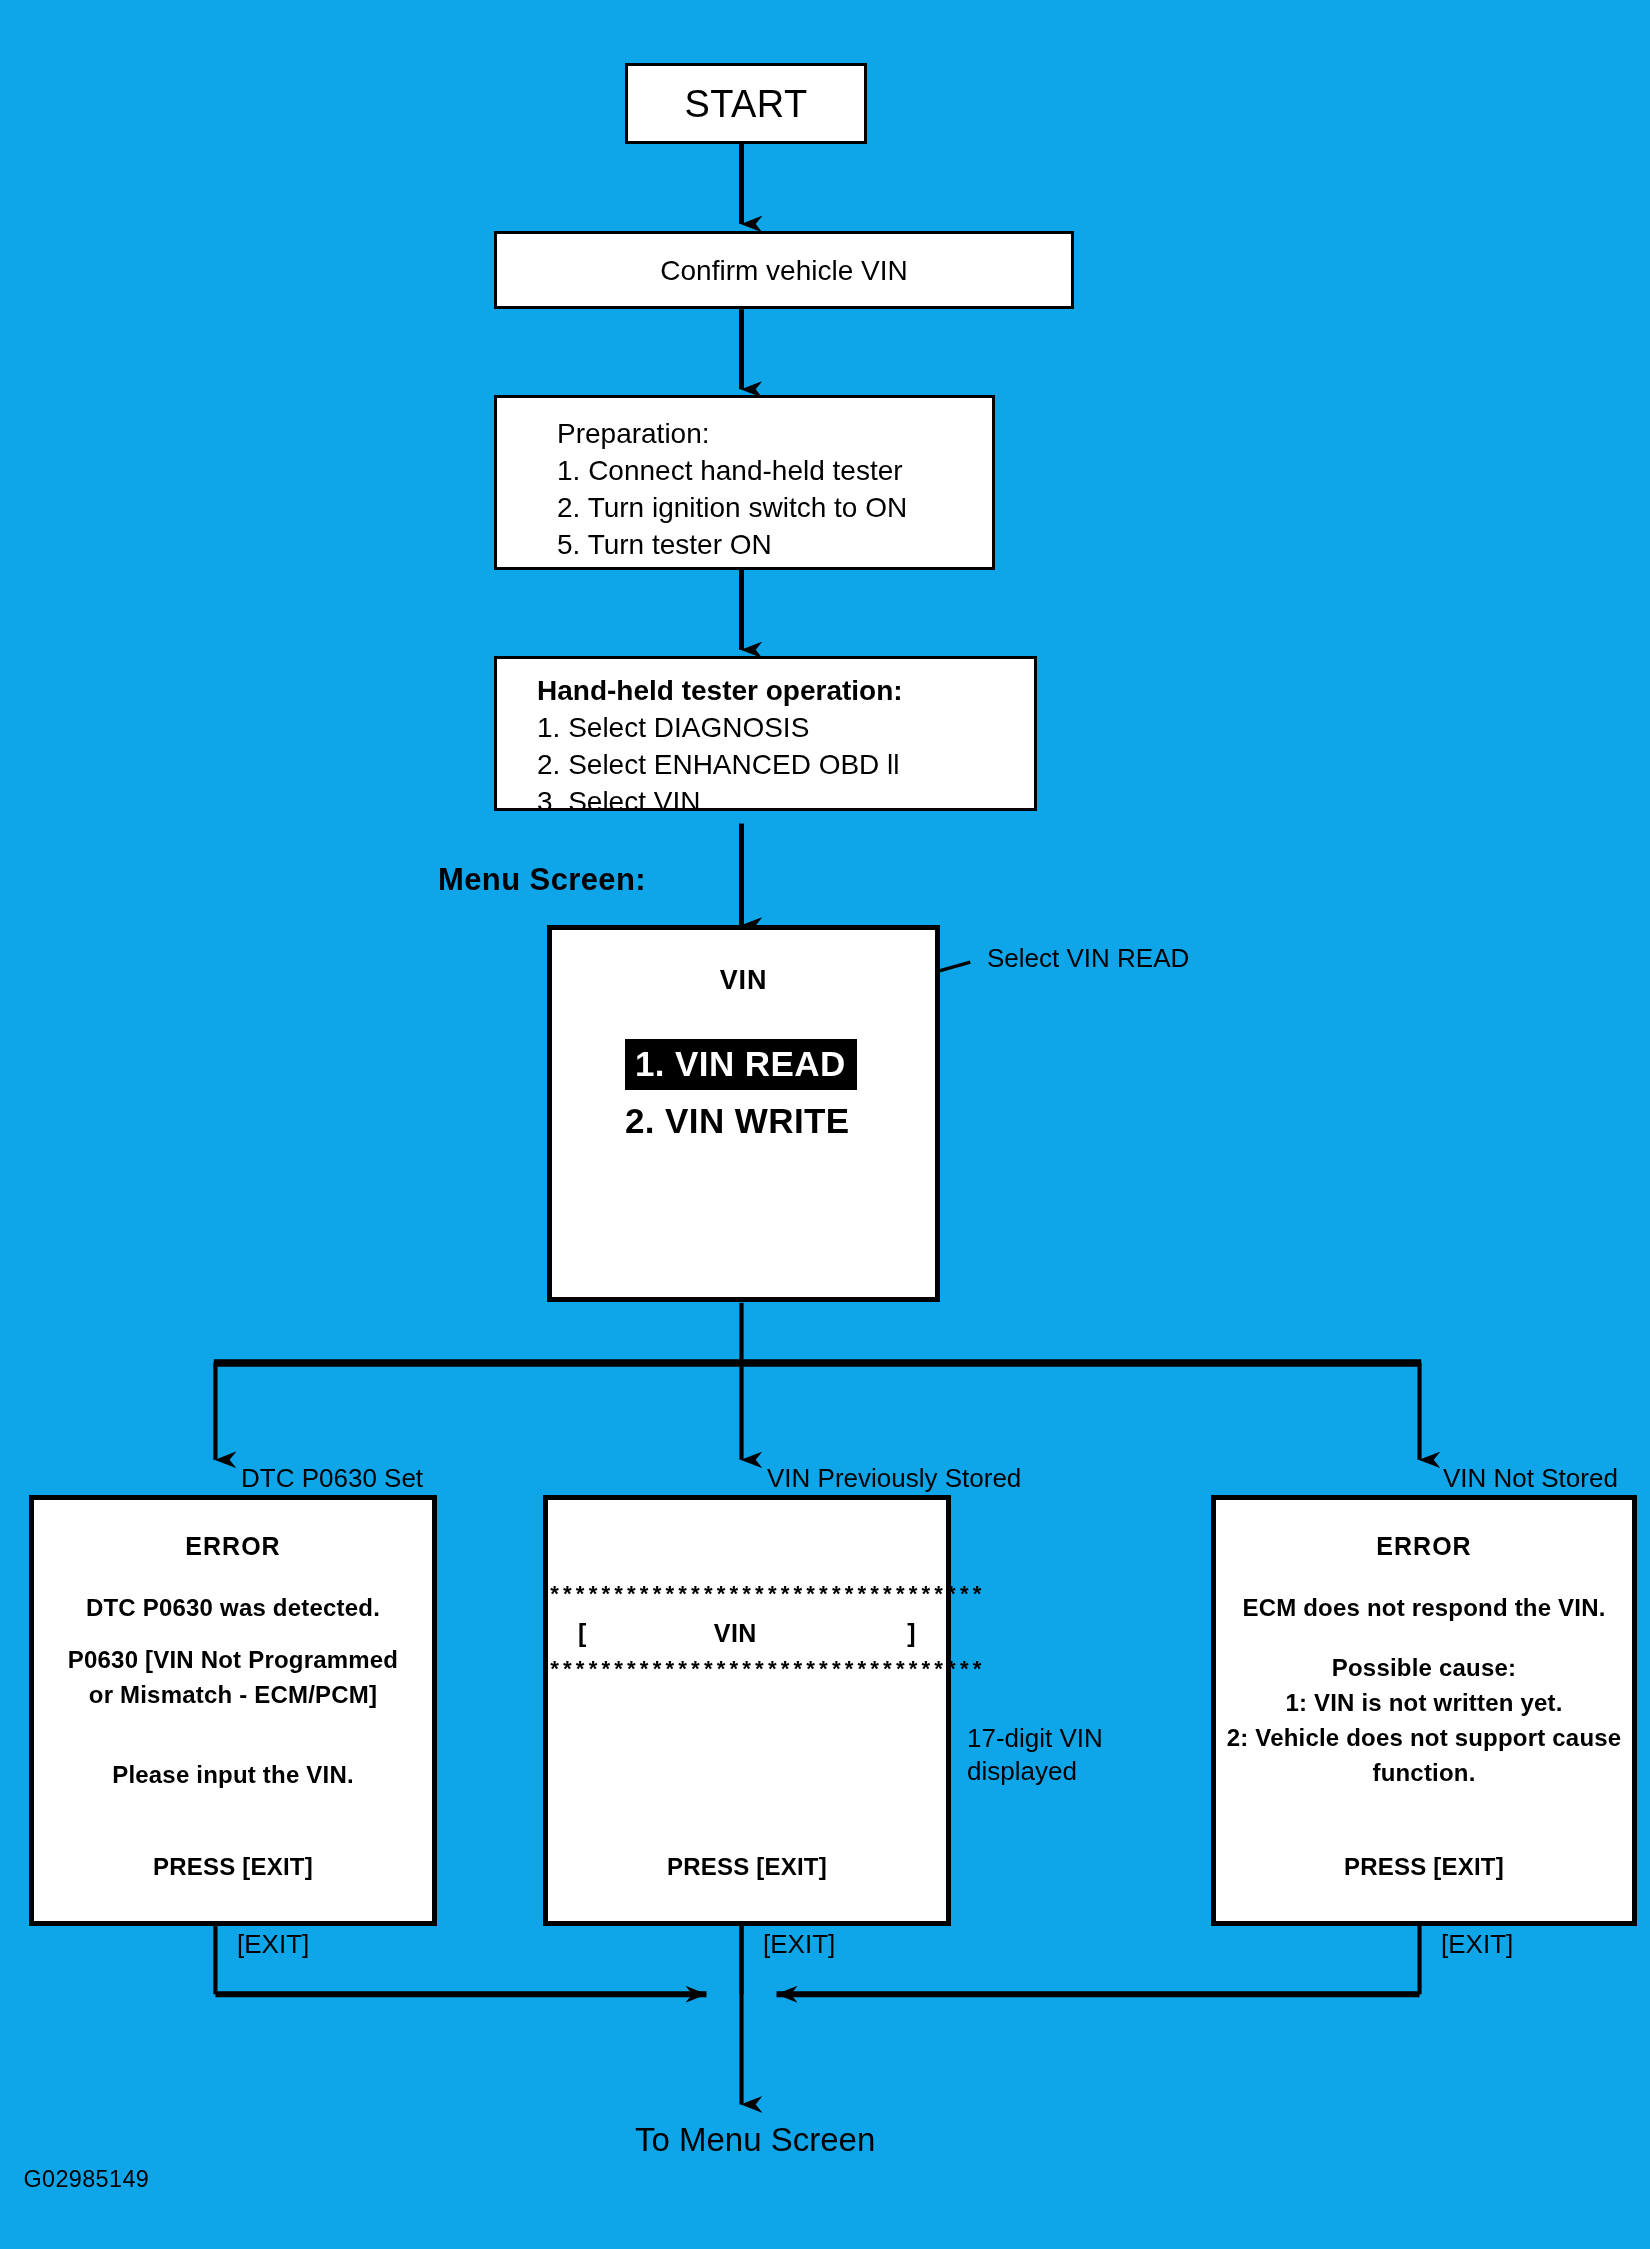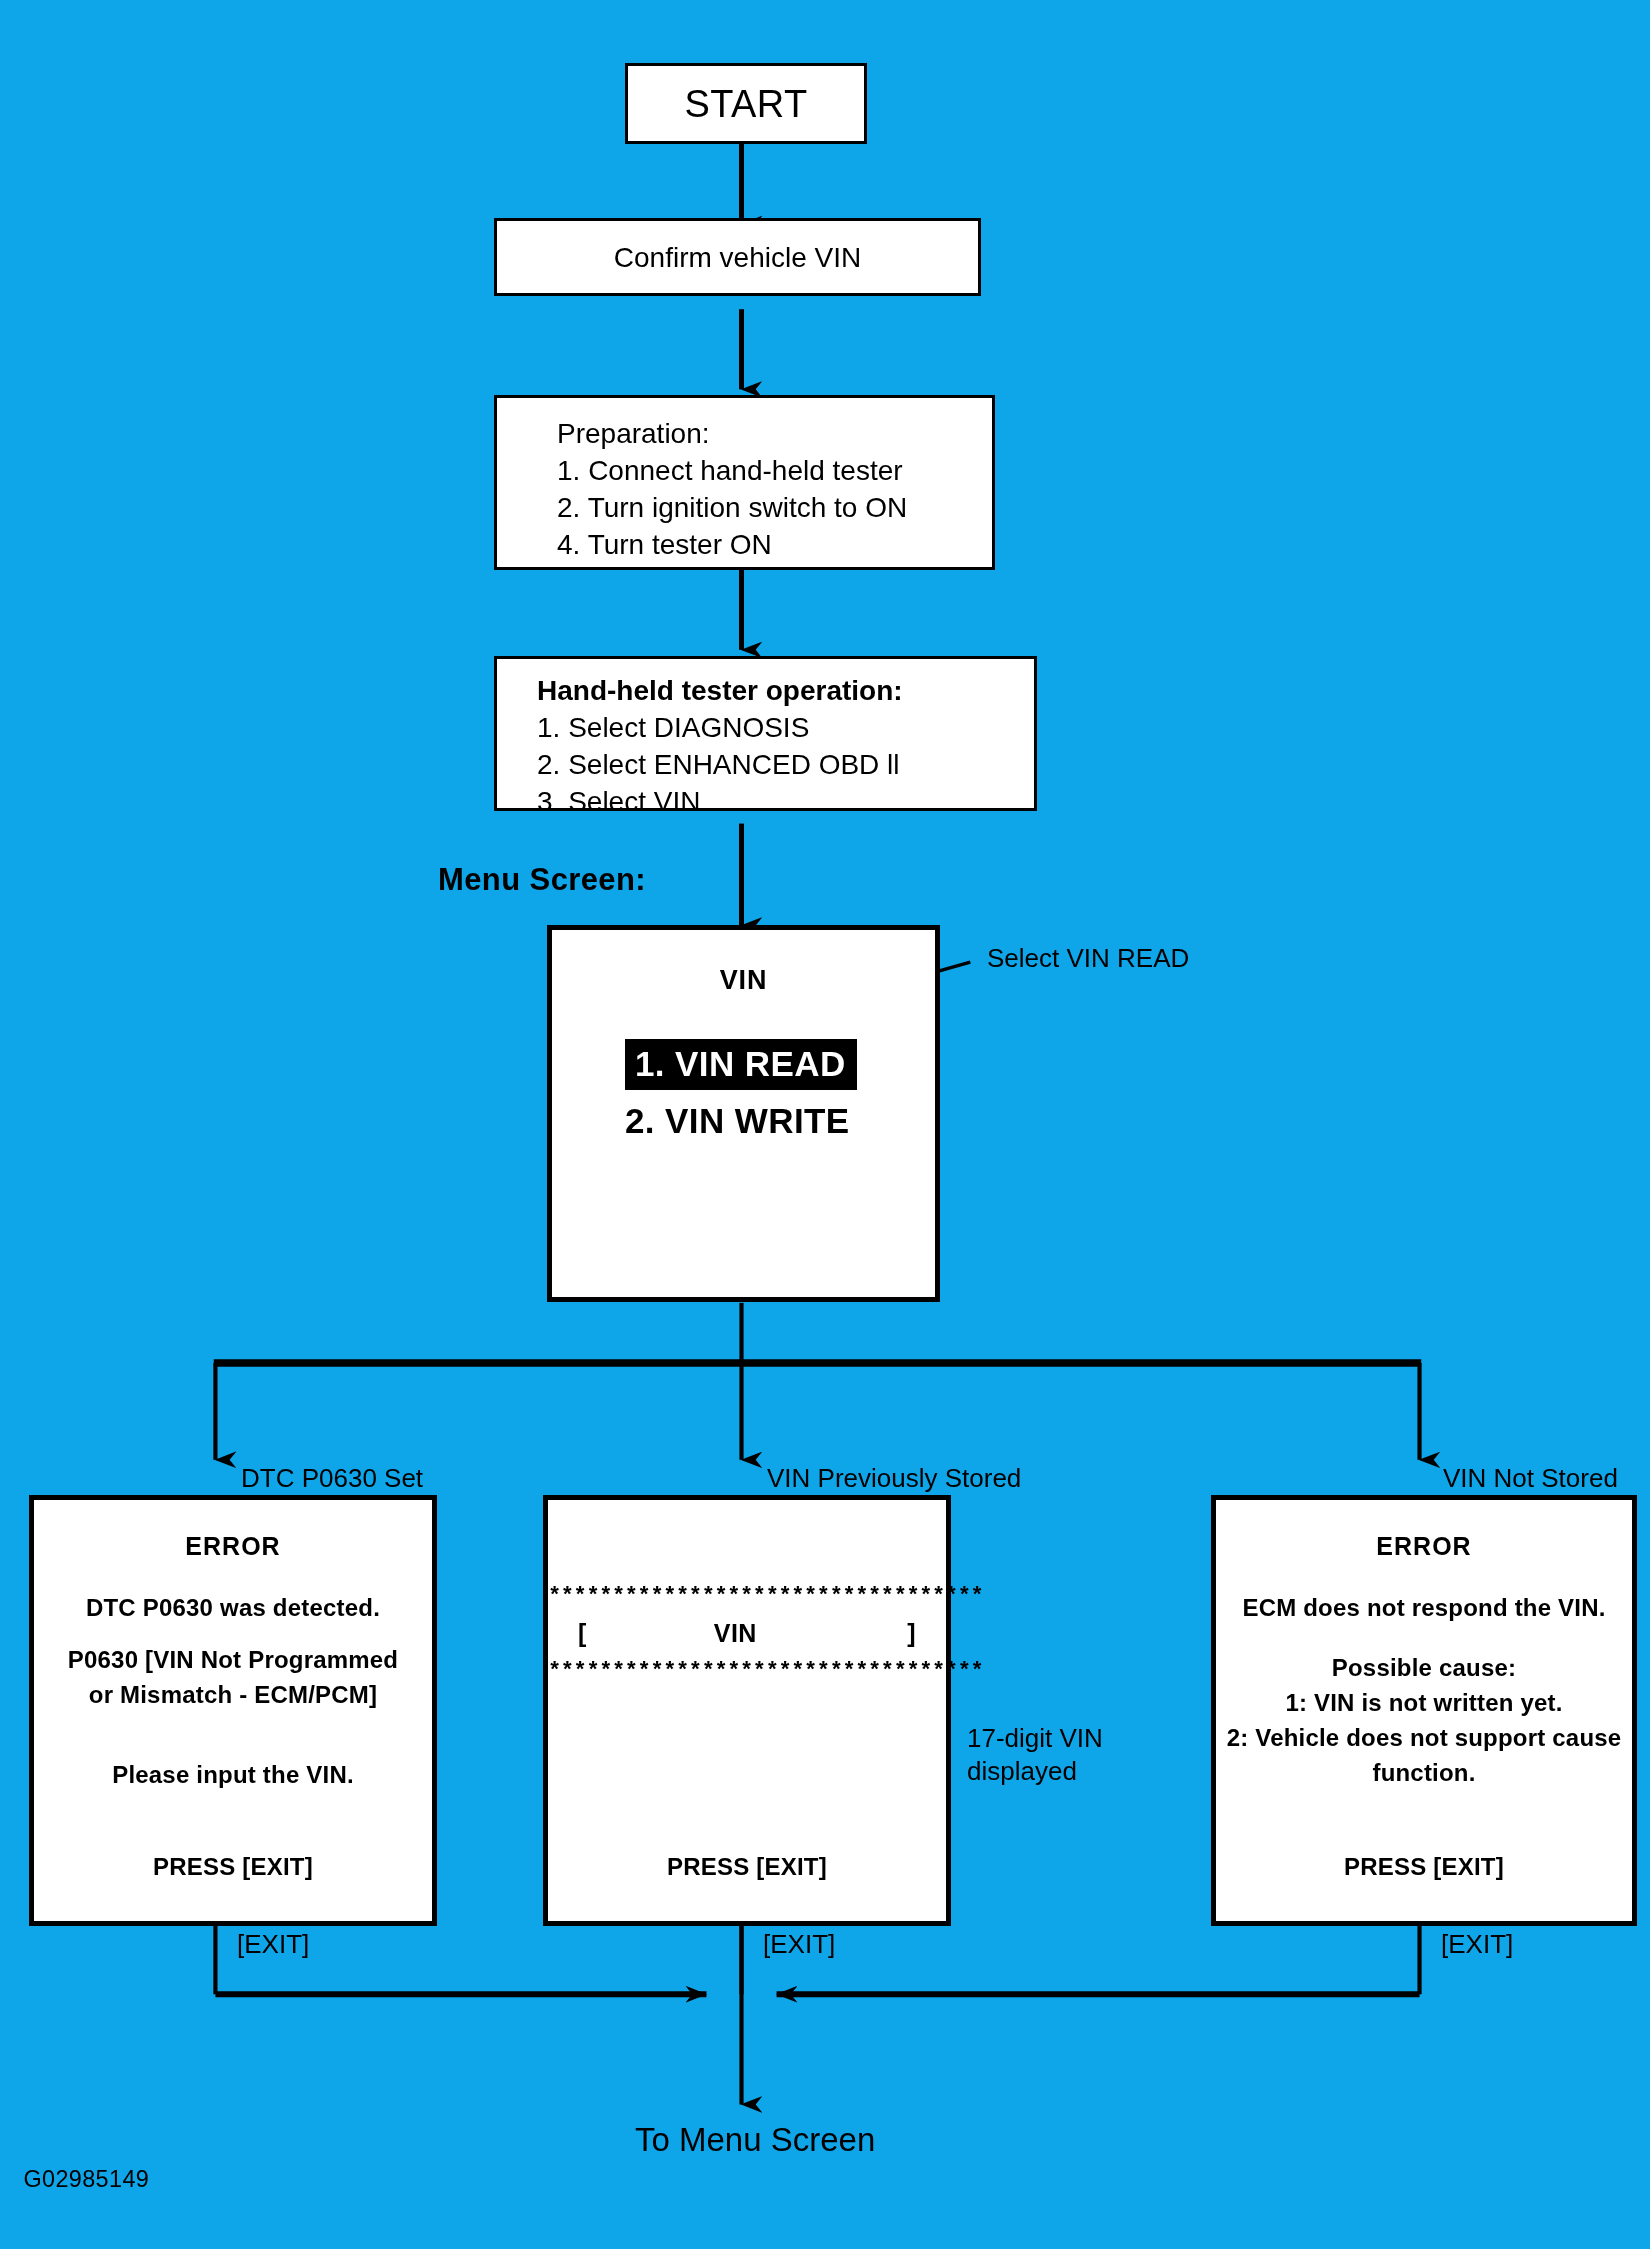--- a/index.html
+++ b/index.html
@@ -164,30 +164,30 @@
 
     <line x1="822" y1="1248" x2="1162" y2="1152" stroke="#000" stroke-width="4"></line>
 
     <line x1="975" y1="1938" x2="1092" y2="2085" stroke="#000" stroke-width="4"></line>
   </svg>
 
   <div class="box" style="left:625px; top:63px; width:242px; height:81px;">
     <div class="box-text ctr t-start" style="left:0; right:0; top:16.7px;">START</div>
   </div>
 
-  <div class="box" style="left:494px; top:218px; width:487px; height:78px;">
+  <div class="box" style="left:494px; top:231px; width:580px; height:78px;">
     <div class="box-text ctr t-plain" style="left:0; right:0; top:18.4px;">Confirm vehicle VIN</div>
   </div>
 
   <div class="box" style="left:494px; top:395px; width:501px; height:175px;">
     <div class="box-text lft" style="left:60px; top:16.7px; right:8.4px;">
       <div class="t-plain">Preparation:</div>
       <div class="t-plain">1. Connect hand-held tester</div>
       <div class="t-plain">2. Turn ignition switch to ON</div>
-      <div class="t-plain">4. Turn tester ON</div>
+      <div class="t-plain">5. Turn tester ON</div>
     </div>
   </div>
 
   <div class="box" style="left:494px; top:656px; width:543px; height:155px;">
     <div class="box-text lft" style="left:40px; top:13.4px; right:8.4px;">
       <div class="t-plain t-bold">Hand-held tester operation:</div>
       <div class="t-plain">1. Select DIAGNOSIS</div>
       <div class="t-plain">2. Select ENHANCED OBD ll</div>
       <div class="t-plain">3. Select VIN</div>
     </div>

